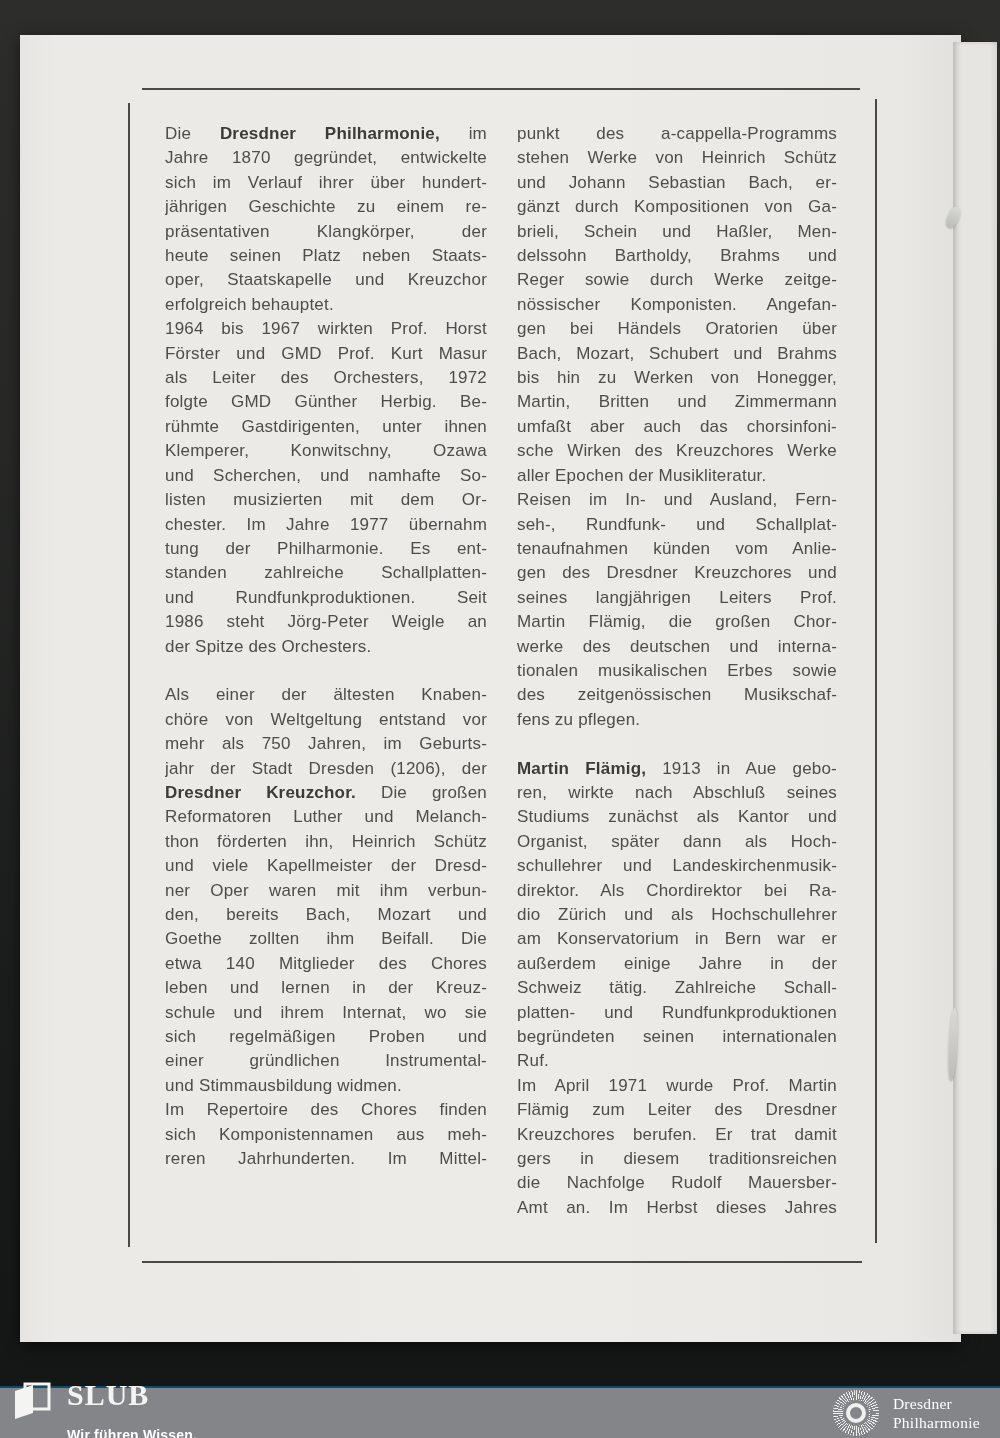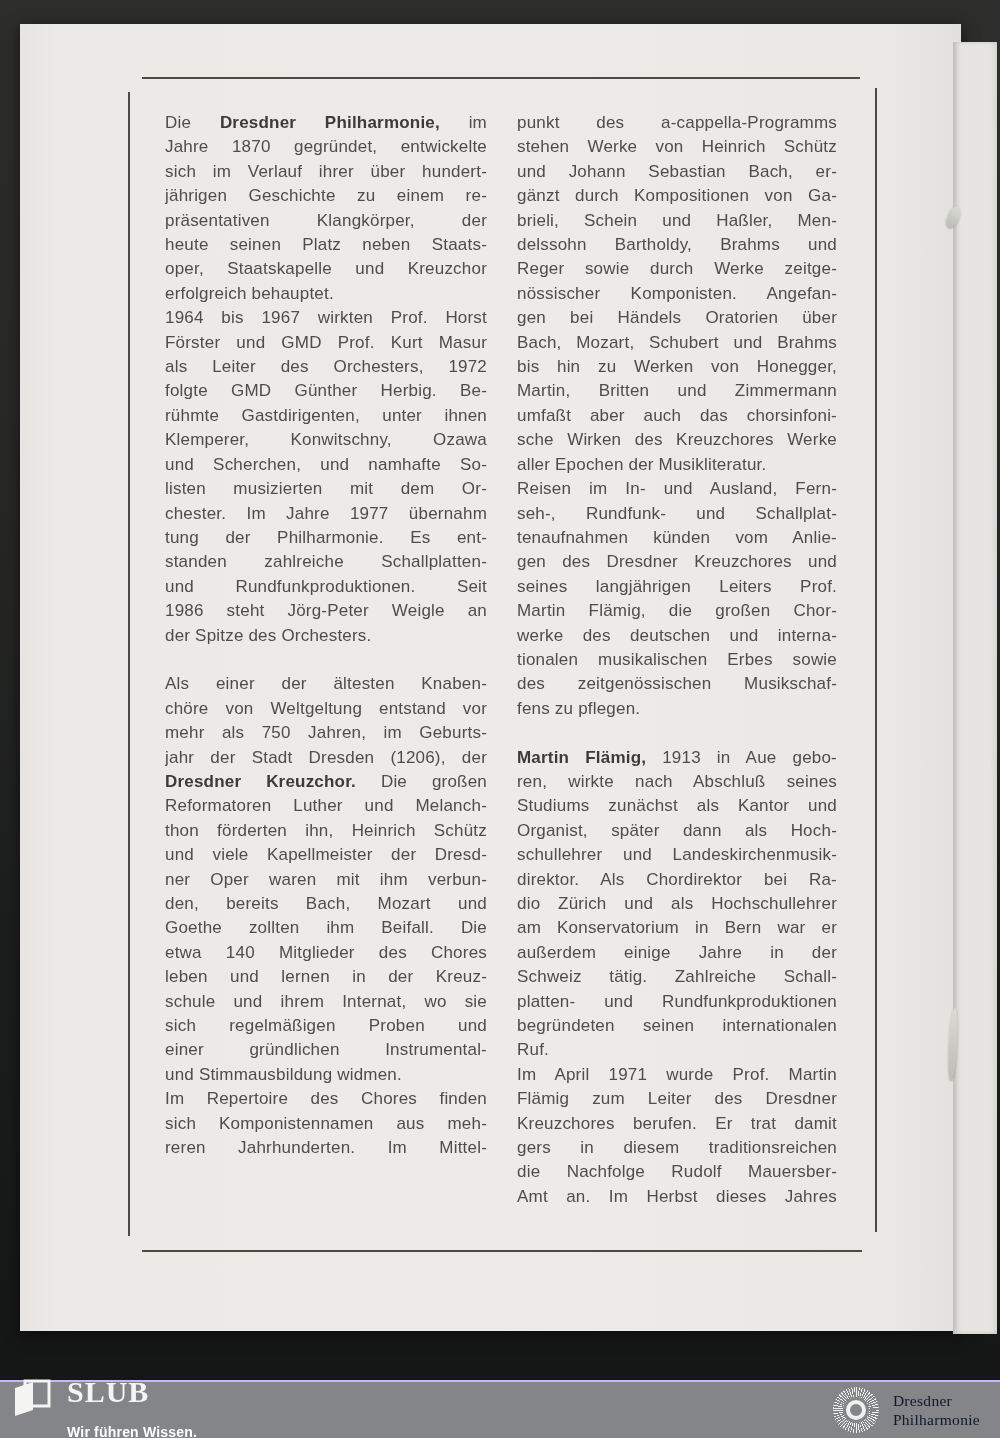--- a/index.html
+++ b/index.html
@@ -4,21 +4,21 @@
 <style>
   html,body { margin:0; padding:0; }
   body {
     width:1000px; height:1438px; position:relative; overflow:hidden;
     background: linear-gradient(180deg,#2d2d2b 0%, #282927 30%, #1d1f1e 62%, #141615 100%);
     font-family:"Liberation Sans", sans-serif;
   }
 
   
   .paper {
-    position:absolute; left:20px; top:24px; width:941px; height:1307px;
+    position:absolute; left:20px; top:35px; width:941px; height:1307px;
     background: linear-gradient(90deg,#e6e5e2 0%, #ebeae7 4%, #ecebe8 60%, #e9e8e5 93%, #e2e1de 100%);
     box-shadow: 0 4px 14px rgba(0,0,0,0.55);
   }
   .sheet2 {
     position:absolute; left:953px; top:42px; width:44px; height:1292px;
     background: linear-gradient(90deg,#dcdbd7 0%, #e6e5e1 22%, #e6e5e1 84%, #d7d6d2 100%);
     box-shadow: inset 3px 0 4px rgba(0,0,0,0.14);
   }
   .stitch {
     position:absolute; background:linear-gradient(180deg,#dadad5,#bdbdb8);
@@ -37,40 +37,40 @@
   
   .col { position:absolute; top:87px; color:#4d4d4a; font-size:17px; letter-spacing:0.2px; }
   .col1 { left:145px; width:322px; }
   .col2 { left:497px; width:320px; }
   .tline { height:24.42px; line-height:24.42px; text-align:justify; text-align-last:justify; overflow:hidden; }
   .tline.noj { text-align-last:left; }
   .tline span.bold { font-weight:bold; color:#3b3b38; }
 
   
   .footer {
-    position:absolute; left:0; bottom:0; width:1000px; height:58px; box-sizing:border-box;
-    background:#838588; border-top:2px solid #c4b5fd;
+    position:absolute; left:0; bottom:0; width:1000px; height:52px; box-sizing:border-box;
+    background:#838588; border-top:2px solid #0c4a6e;
     display:flex; align-items:center; justify-content:space-between;
   }
   .slub { display:flex; align-items:flex-start; gap:15px; margin-left:12px; margin-top:-2px; }
   .slub-icon { width:40px; height:40px; flex:0 0 auto; }
   .slub-name {
     font-family:"Liberation Serif", serif; font-weight:bold; font-size:30px;
     color:#f4f4f2; line-height:28px; letter-spacing:1px;
   }
   .slub-tagline { font-size:14px; font-weight:bold; color:#ffffff; margin-top:18px; letter-spacing:0.2px; }
 
   .phil { display:flex; align-items:center; gap:14px; margin-right:20px; }
   .sunburst {
     width:46px; height:46px; position:relative; border-radius:50%; flex:0 0 auto;
     background:repeating-conic-gradient(#f0f0ee 0deg 2.6deg, rgba(0,0,0,0) 2.6deg 7.4deg);
   }
   .sunburst::before { content:""; position:absolute; inset:10px; background:#838588; border-radius:50%; }
   .sunburst::after  { content:""; position:absolute; inset:13px; border:4px solid #f0f0ee; border-radius:50%; box-sizing:border-box; }
-  .phil-text { font-family:"Liberation Serif", serif; font-size:15.5px; color:#0f172a; line-height:19px; letter-spacing:0.3px; }
+  .phil-text { font-family:"Liberation Serif", serif; font-size:15.5px; color:#ffffff; line-height:19px; letter-spacing:0.3px; }
 </style>
 </head>
 <body>
 
 <div class="paper">
   <div class="rule rule-top"></div>
   <div class="rule rule-bottom"></div>
   <div class="rule rule-left"></div>
   <div class="rule rule-right"></div>
   <div class="col col1">

